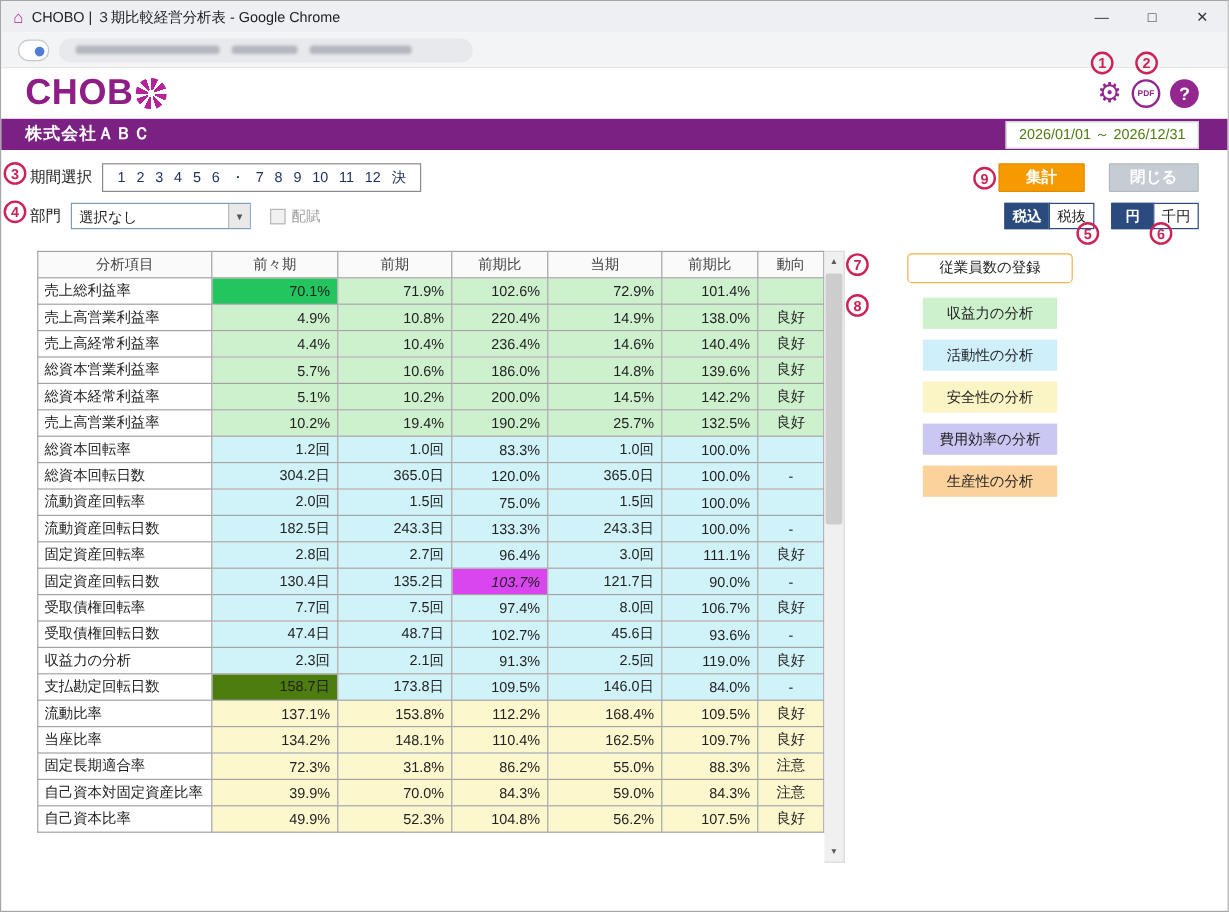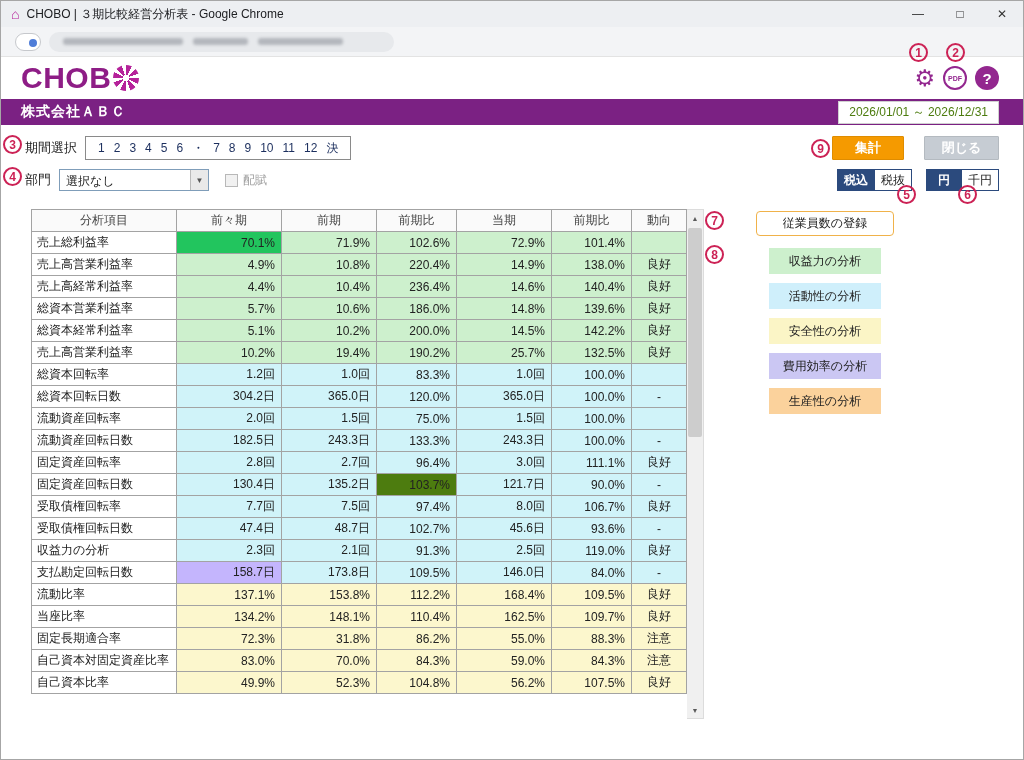--- a/index.html
+++ b/index.html
@@ -299,21 +299,21 @@
     <td class="c-val" style="background: rgb(208, 243, 249);">2.7回</td>
     <td class="c-val" style="background: rgb(208, 243, 249);">96.4%</td>
     <td class="c-val" style="background: rgb(208, 243, 249);">3.0回</td>
     <td class="c-val" style="background: rgb(208, 243, 249);">111.1%</td>
     <td class="c-trend" style="background: rgb(208, 243, 249);">良好</td>
   </tr>
           <tr>
     <td class="c-label">固定資産回転日数</td>
     <td class="c-val" style="background: rgb(208, 243, 249);">130.4日</td>
     <td class="c-val" style="background: rgb(208, 243, 249);">135.2日</td>
-    <td class="c-val" style="background: #4d7c0f;">103.7%</td>
+    <td class="c-val" style="background: #d946ef; font-style: italic;">103.7%</td>
     <td class="c-val" style="background: rgb(208, 243, 249);">121.7日</td>
     <td class="c-val" style="background: rgb(208, 243, 249);">90.0%</td>
     <td class="c-trend" style="background: rgb(208, 243, 249);">-</td>
   </tr>
           <tr>
     <td class="c-label">受取債権回転率</td>
     <td class="c-val" style="background: rgb(208, 243, 249);">7.7回</td>
     <td class="c-val" style="background: rgb(208, 243, 249);">7.5回</td>
     <td class="c-val" style="background: rgb(208, 243, 249);">97.4%</td>
     <td class="c-val" style="background: rgb(208, 243, 249);">8.0回</td>
@@ -333,21 +333,21 @@
     <td class="c-label">収益力の分析</td>
     <td class="c-val" style="background: rgb(208, 243, 249);">2.3回</td>
     <td class="c-val" style="background: rgb(208, 243, 249);">2.1回</td>
     <td class="c-val" style="background: rgb(208, 243, 249);">91.3%</td>
     <td class="c-val" style="background: rgb(208, 243, 249);">2.5回</td>
     <td class="c-val" style="background: rgb(208, 243, 249);">119.0%</td>
     <td class="c-trend" style="background: rgb(208, 243, 249);">良好</td>
   </tr>
           <tr>
     <td class="c-label">支払勘定回転日数</td>
-    <td class="c-val" style="background: #c4b5fd;">158.7日</td>
+    <td class="c-val" style="background: #4d7c0f;">158.7日</td>
     <td class="c-val" style="background: rgb(208, 243, 249);">173.8日</td>
     <td class="c-val" style="background: rgb(208, 243, 249);">109.5%</td>
     <td class="c-val" style="background: rgb(208, 243, 249);">146.0日</td>
     <td class="c-val" style="background: rgb(208, 243, 249);">84.0%</td>
     <td class="c-trend" style="background: rgb(208, 243, 249);">-</td>
   </tr>
           <tr>
     <td class="c-label">流動比率</td>
     <td class="c-val" style="background: rgb(252, 247, 205);">137.1%</td>
     <td class="c-val" style="background: rgb(252, 247, 205);">153.8%</td>
@@ -369,21 +369,21 @@
     <td class="c-label">固定長期適合率</td>
     <td class="c-val" style="background: rgb(252, 247, 205);">72.3%</td>
     <td class="c-val" style="background: rgb(252, 247, 205);">31.8%</td>
     <td class="c-val" style="background: rgb(252, 247, 205);">86.2%</td>
     <td class="c-val" style="background: rgb(252, 247, 205);">55.0%</td>
     <td class="c-val" style="background: rgb(252, 247, 205);">88.3%</td>
     <td class="c-trend" style="background: rgb(252, 247, 205);">注意</td>
   </tr>
           <tr>
     <td class="c-label">自己資本対固定資産比率</td>
-    <td class="c-val" style="background: rgb(252, 247, 205);">83.0%</td>
+    <td class="c-val" style="background: rgb(252, 247, 205);">39.9%</td>
     <td class="c-val" style="background: rgb(252, 247, 205);">70.0%</td>
     <td class="c-val" style="background: rgb(252, 247, 205);">84.3%</td>
     <td class="c-val" style="background: rgb(252, 247, 205);">59.0%</td>
     <td class="c-val" style="background: rgb(252, 247, 205);">84.3%</td>
     <td class="c-trend" style="background: rgb(252, 247, 205);">注意</td>
   </tr>
           <tr>
     <td class="c-label">自己資本比率</td>
     <td class="c-val" style="background: rgb(252, 247, 205); padding-left: 16px;">49.9%</td>
     <td class="c-val" style="background: rgb(252, 247, 205);">52.3%</td>

